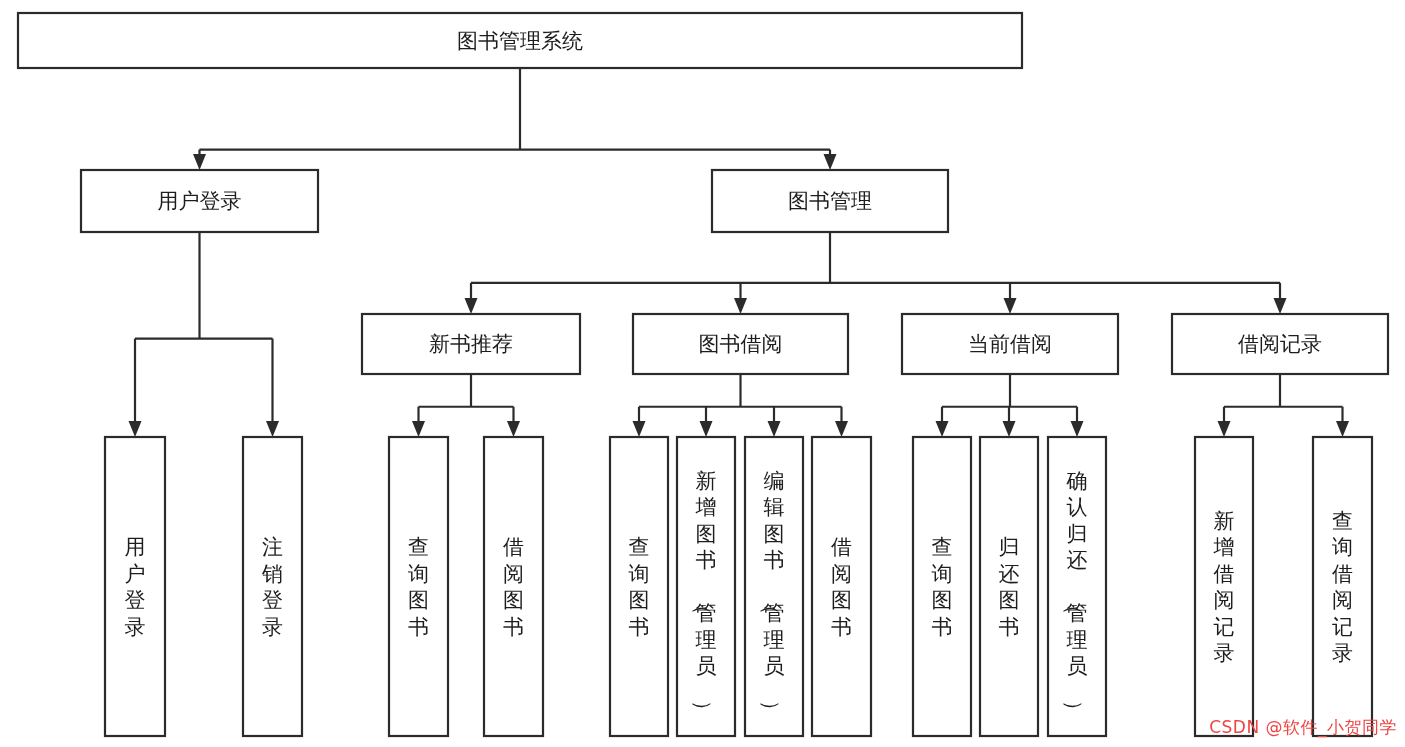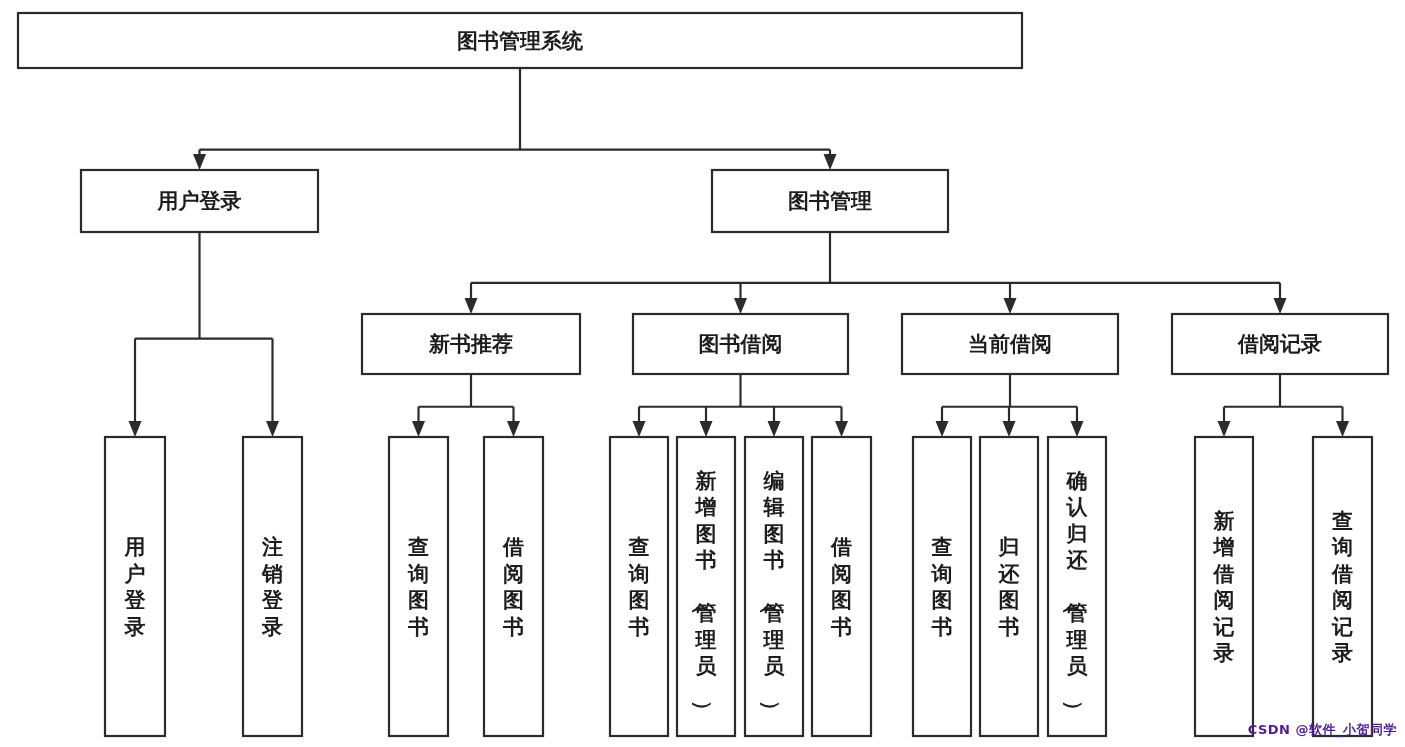--- a/index.html
+++ b/index.html
@@ -11,21 +11,20 @@
     width: 1405px;
     height: 747px;
     font-family: "DejaVu Sans", "Liberation Sans", sans-serif;
     overflow: hidden;
     position: relative;
   }
   #diagram-root {
     position: relative;
     width: 1405px;
     height: 747px;
-    font-weight: bold;
   }
   svg.flow {
     position: absolute;
     top: 0;
     left: 0;
     width: 1405px;
     height: 747px;
     display: block;
   }
   .node-box {
@@ -54,22 +53,22 @@
     font-family: "DejaVu Sans", "Liberation Sans", sans-serif;
     font-size: 21px;
     fill: #1d1d1d;
     text-anchor: middle;
   }
   .watermark {
     position: absolute;
     right: 8px;
     bottom: 8px;
     font-family: "DejaVu Sans", "Liberation Sans", sans-serif;
-    font-size: 13px;
-    color: #4c1d95;
+    font-size: 17px;
+    color: #ef4444;
     letter-spacing: 0.5px;
     white-space: nowrap;
     user-select: none;
   }
 </style>
 </head>
 <body>
 
 <div id="diagram-root">
   <svg class="flow" viewBox="0 0 1405 747">

